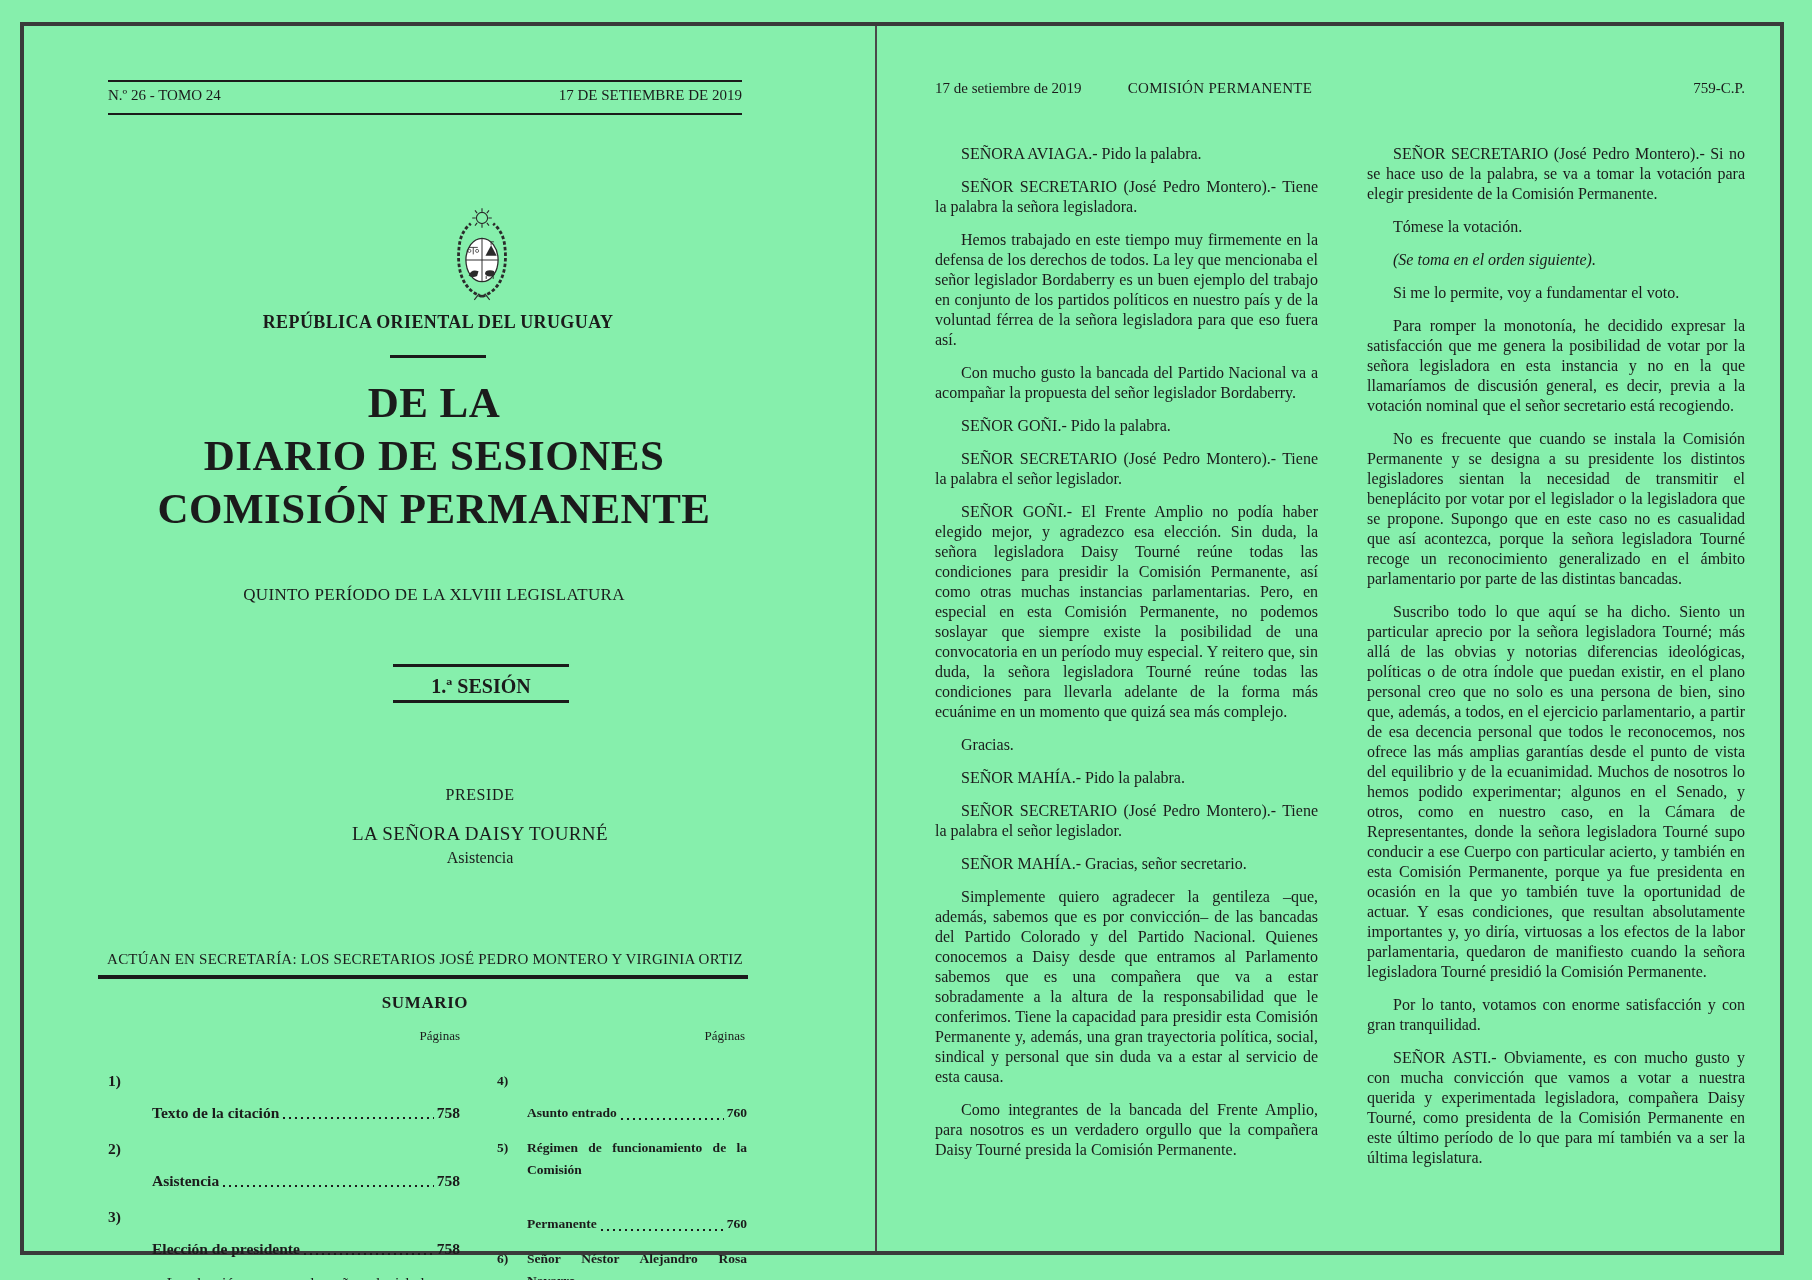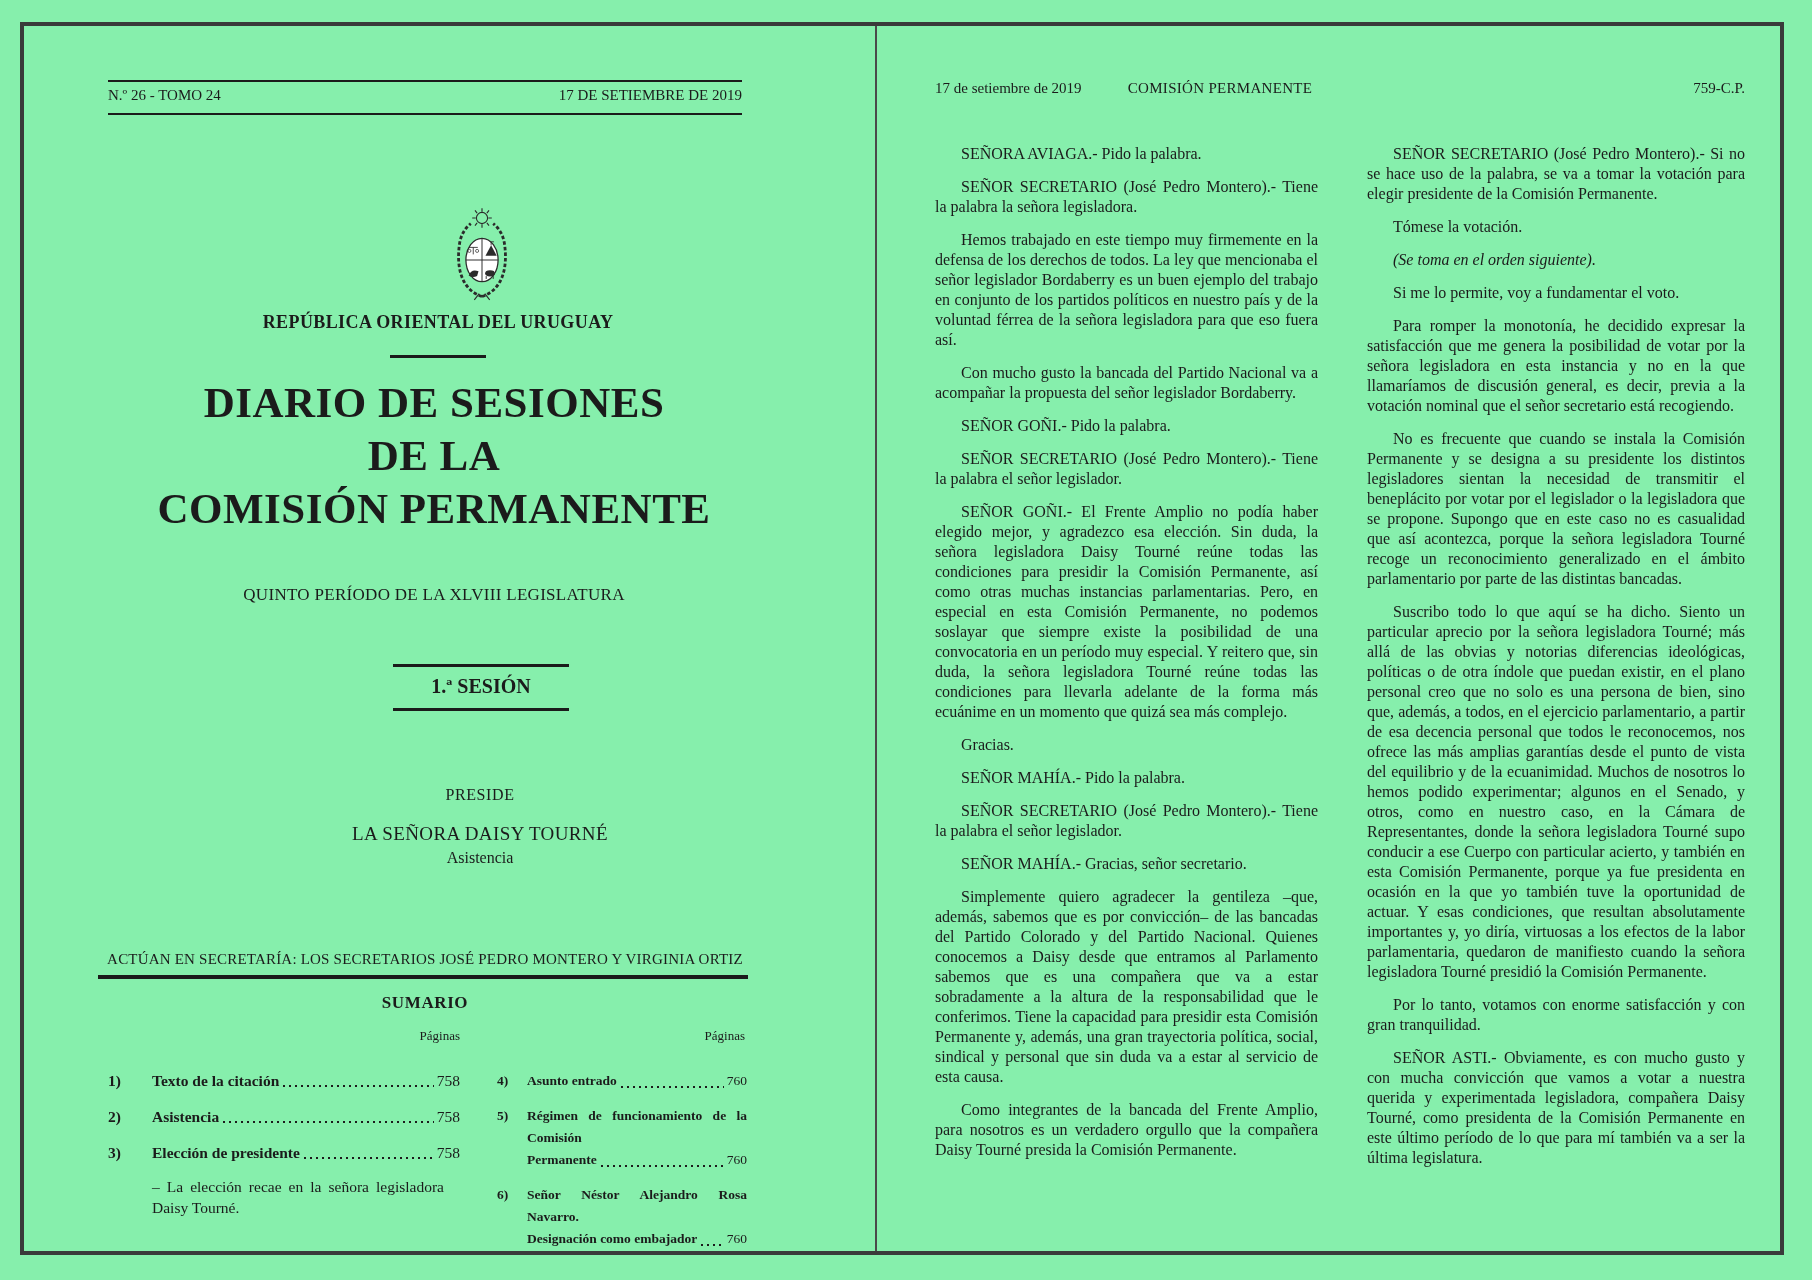--- a/index.html
+++ b/index.html
@@ -18,21 +18,21 @@
   .arms{position:absolute;left:447px;top:203px;width:70px;height:100px;}
   .lp-republic{position:absolute;left:113px;top:312px;width:650px;text-align:center;
                font-weight:bold;font-size:18px;letter-spacing:.4px;}
   .lp-shortrule{position:absolute;left:390px;top:355px;width:96px;height:3px;background:#1b1b1b;}
   .lp-title{position:absolute;left:58px;top:376px;width:752px;text-align:center;
             font-weight:bold;font-size:43px;line-height:53px;letter-spacing:.5px;}
   .lp-subtitle{position:absolute;left:58px;top:585px;width:752px;text-align:center;
                font-size:17px;letter-spacing:.3px;}
   .lp-session{position:absolute;left:393px;top:664px;width:176px;box-sizing:border-box;
               border-top:3px solid #1b1b1b;border-bottom:3px solid #1b1b1b;
-              text-align:center;font-weight:bold;font-size:20px;padding:8px 0 10px;}
+              text-align:center;font-weight:bold;font-size:20px;padding:8px 0 2px;}
   .lp-preside{position:absolute;left:160px;top:786px;width:640px;text-align:center;
               font-size:16px;letter-spacing:.6px;}
   .lp-name{position:absolute;left:160px;top:823px;width:640px;text-align:center;
            font-size:19px;letter-spacing:.4px;}
   .lp-role{position:absolute;left:160px;top:849px;width:640px;text-align:center;font-size:16px;}
   .lp-secretaries{position:absolute;left:98px;top:951px;width:654px;text-align:center;
                   font-size:15px;letter-spacing:.2px;}
   .lp-thickrule{position:absolute;left:98px;top:975px;width:650px;height:4px;background:#1b1b1b;}
   .lp-sumario{position:absolute;left:98px;top:993px;width:654px;text-align:center;
               font-weight:bold;font-size:17px;letter-spacing:.6px;}
@@ -48,21 +48,21 @@
   .toc-num{flex:0 0 auto;width:44px;}
   .toc-right .toc-num{width:30px;}
   .toc-body{flex:1;min-width:0;}
   .toc-pre{text-align:justify;text-align-last:justify;}
   .toc-line{display:flex;align-items:flex-end;}
   .toc-lbl{flex:0 0 auto;}
   .toc-dots{flex:1;height:1em;margin:0 3px 0 2px;
             background-image:radial-gradient(circle,#1b1b1b 1.1px,transparent 1.2px);
             background-size:6px 4px;background-repeat:repeat-x;
             background-position:0 calc(100% - 3px);}
-  .toc-page{flex:0 0 auto;font-weight:normal;}
+  .toc-page{flex:0 0 auto;font-weight:bold;margin-top:32px;}
   .toc-note{font-weight:normal;margin-top:13px;width:292px;text-align:justify;}
 
   
   .rp-header{position:absolute;left:935px;top:80px;width:810px;height:22px;font-size:15px;}
   .rp-h-left{position:absolute;left:0;top:0;}
   .rp-h-center{position:absolute;left:140px;top:0;width:290px;text-align:center;letter-spacing:.3px;}
   .rp-h-right{position:absolute;right:0;top:0;margin-left:28px;}
   .col{position:absolute;top:144px;font-size:16px;line-height:20px;text-align:justify;}
   .col1{left:935px;width:383px;}
   .col2{left:1367px;width:378px;}
@@ -100,22 +100,22 @@
     <path d="M63 59 v-5 h4" stroke="#2b2b2b" stroke-width="1.2" fill="none"></path>
     <path d="M31 102 q4 -10 14 -6 l-2 7 q-7 3 -12 -1 z" fill="#2b2b2b"></path>
     <ellipse cx="61.5" cy="99" rx="7" ry="4.5" fill="#2b2b2b"></ellipse>
     <path d="M56 103 v4 M66 103 v4" stroke="#2b2b2b" stroke-width="1.4"></path>
   </svg>
 
   <div class="lp-republic">REPÚBLICA ORIENTAL DEL URUGUAY</div>
   <div class="lp-shortrule"></div>
 
   <div class="lp-title">
+    <div>DE LA</div>
     <div>DIARIO DE SESIONES</div>
-    <div>DE LA</div>
     <div>COMISIÓN PERMANENTE</div>
   </div>
 
   <div class="lp-subtitle">QUINTO PERÍODO DE LA XLVIII LEGISLATURA</div>
   <div class="lp-session">
     <span>1.ª SESIÓN</span>
   </div>
 
   <div class="lp-preside">PRESIDE</div>
   <div class="lp-name">LA SEÑORA DAISY TOURNÉ</div>

